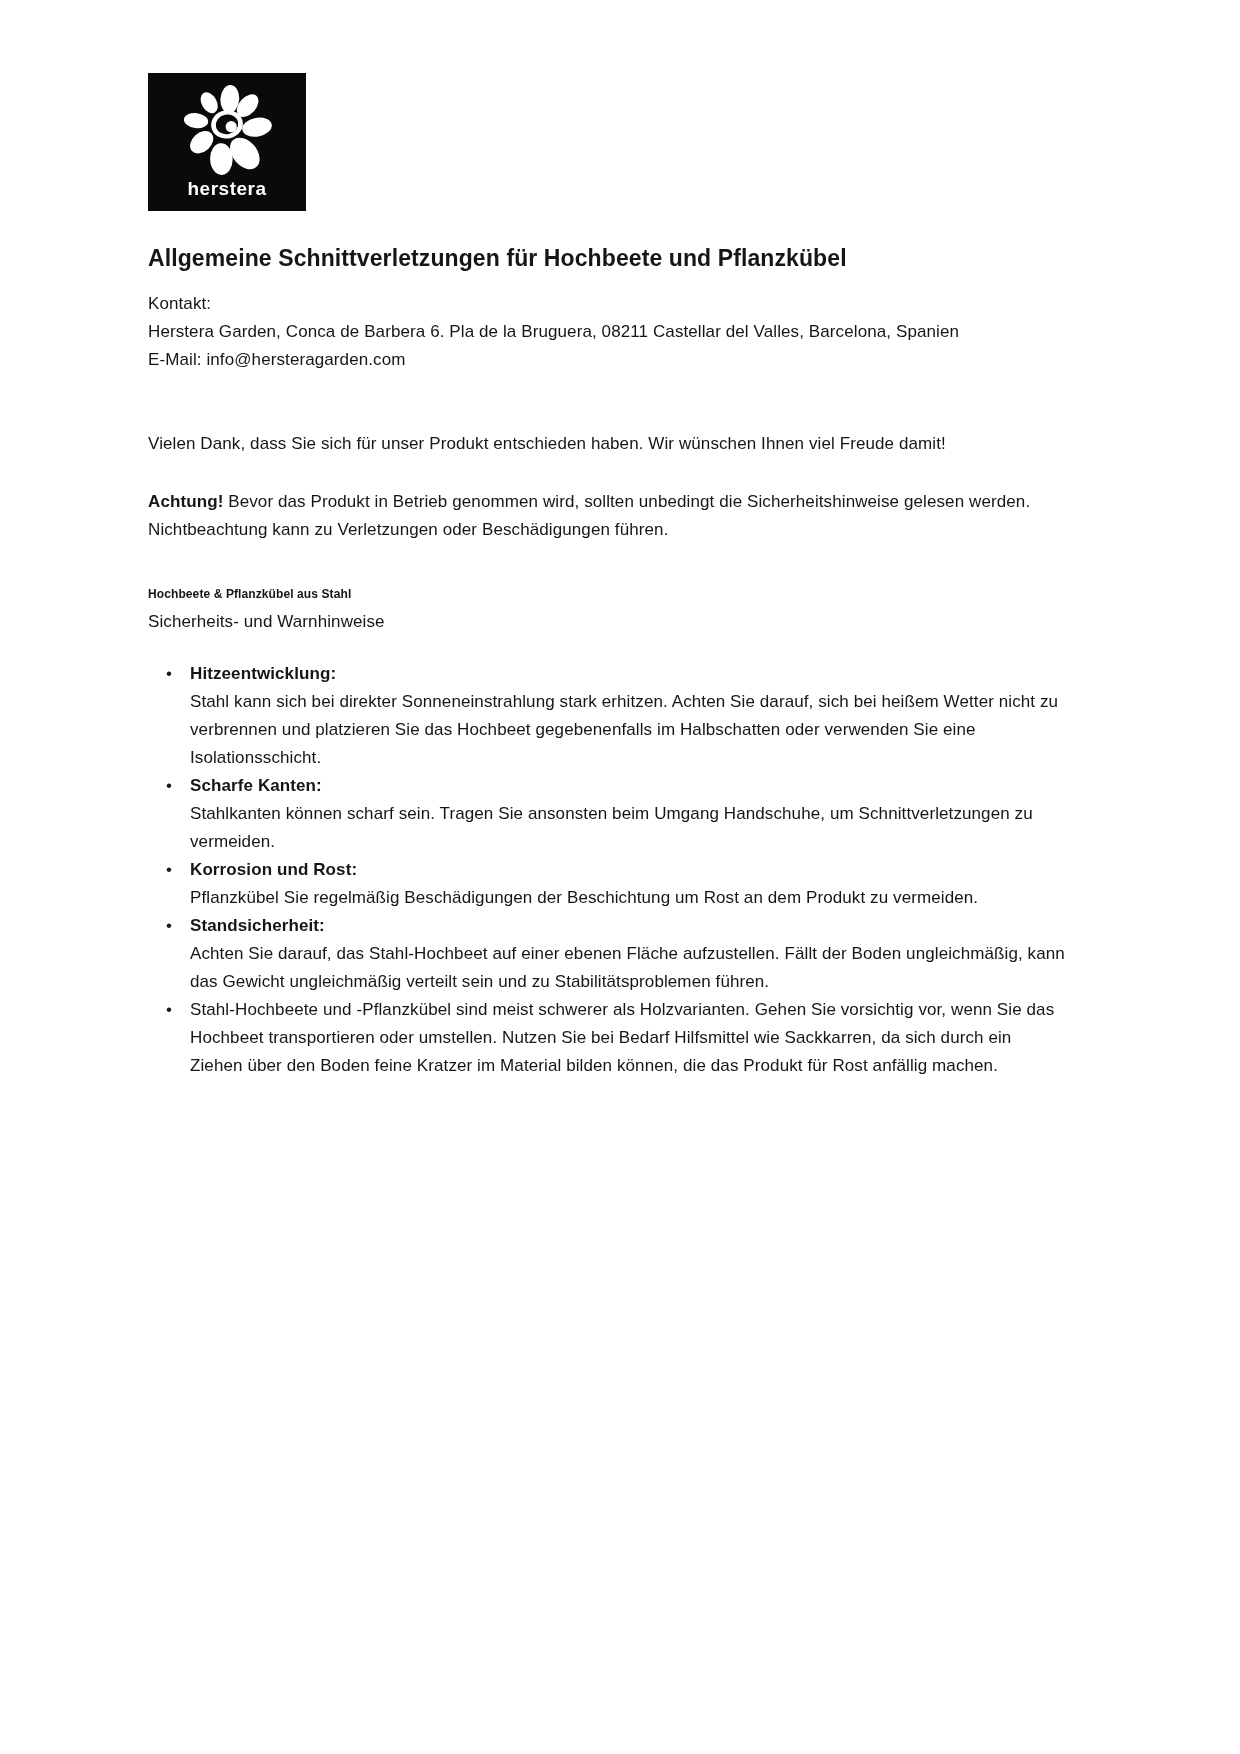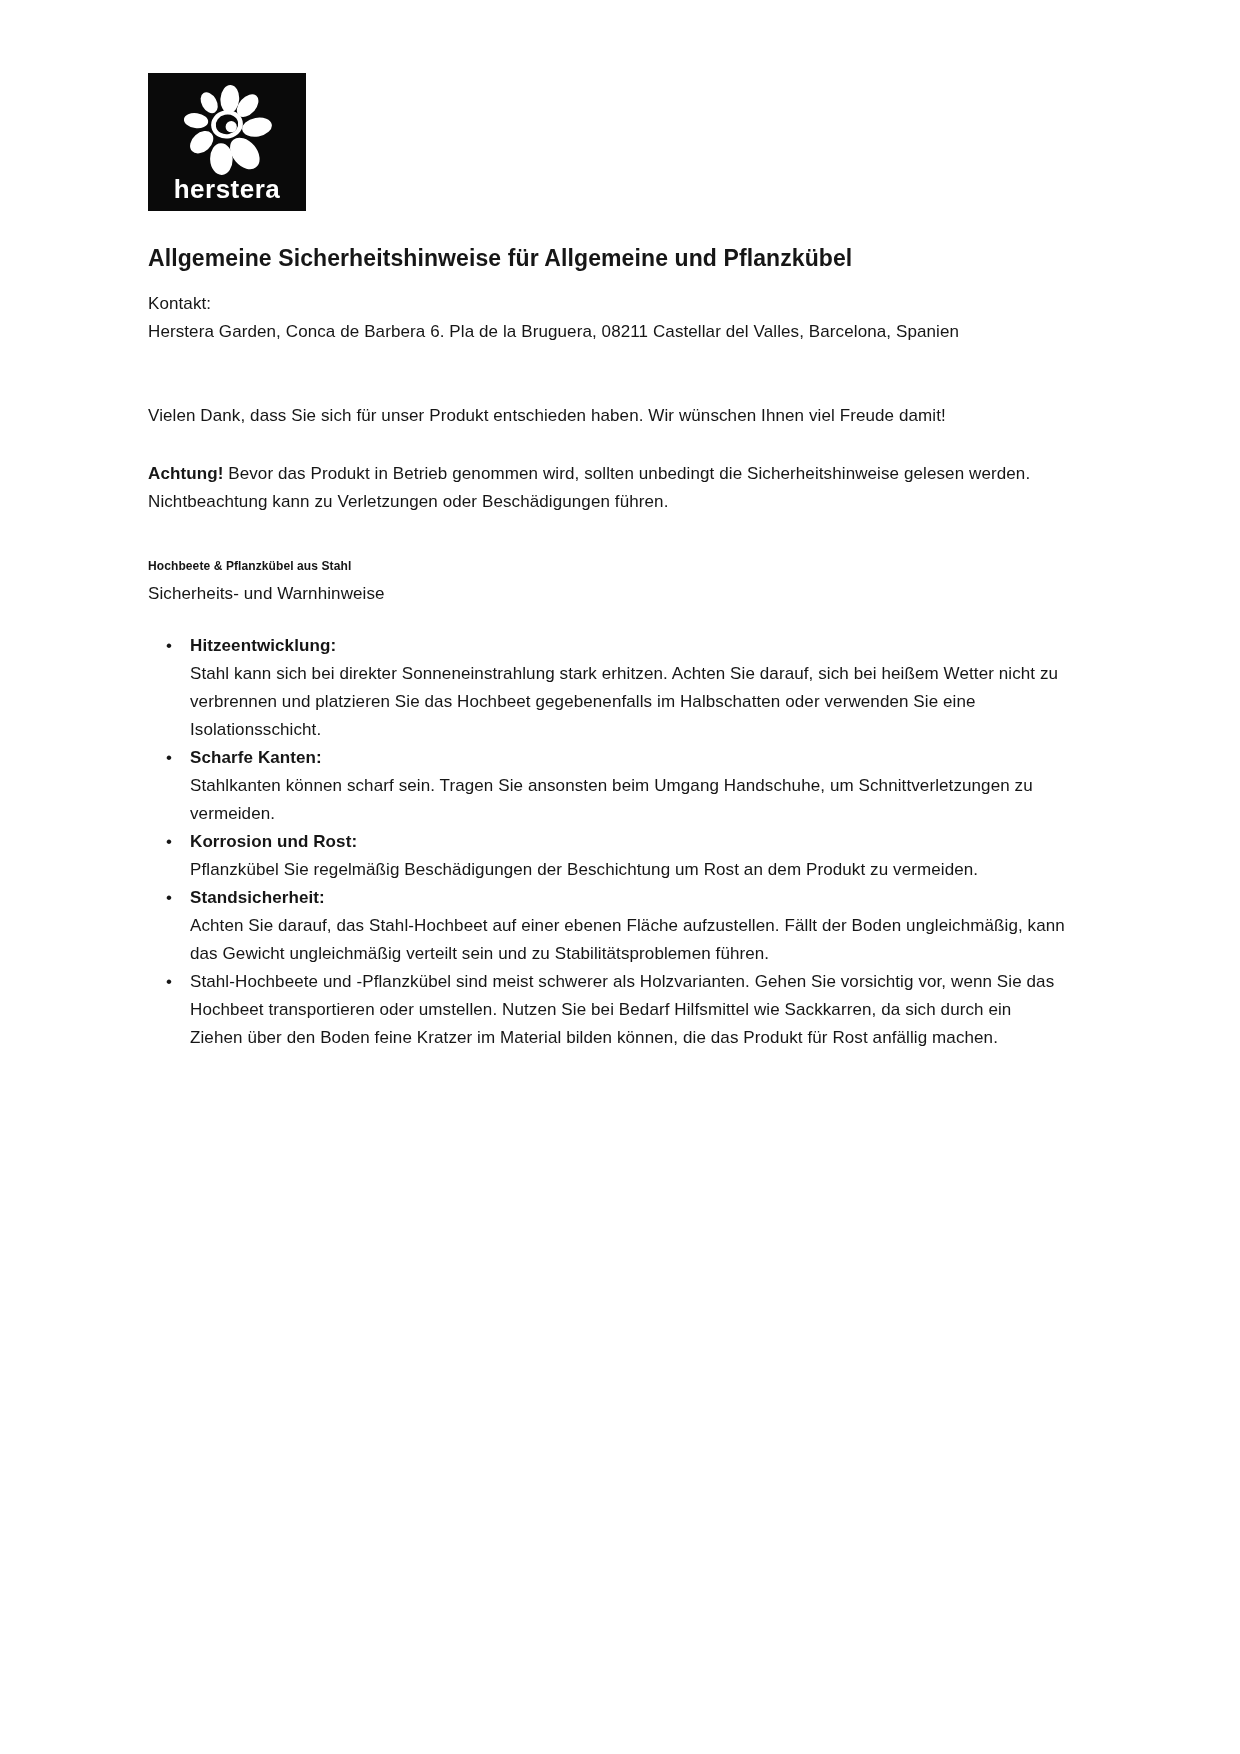--- a/index.html
+++ b/index.html
@@ -26,21 +26,21 @@
     padding-bottom: 9px;
   }
   .flower-svg {
     width: 96px;
     height: 90px;
     margin-bottom: 1px;
   }
   .logo-word {
     color: #ffffff;
     font-weight: 700;
-    font-size: 26px;
+    font-size: 19px;
     line-height: 26px;
     letter-spacing: 0.5px;
   }
   
   .doc-title {
     margin-top: 32px;
     font-size: 23px;
     line-height: 30px;
     font-weight: 700;
     letter-spacing: 0.1px;
@@ -107,25 +107,26 @@
 
         <ellipse cx="50" cy="42" rx="17" ry="15" transform="rotate(-12 50 42)"></ellipse>
       </g>
       <ellipse cx="50" cy="42" rx="12" ry="10.5" transform="rotate(-12 50 42)" fill="#0a0a0a"></ellipse>
       <circle cx="54.5" cy="44.5" r="6" fill="#ffffff"></circle>
       <circle cx="46" cy="38" r="3.5" fill="#0a0a0a"></circle>
     </svg>
     <div class="logo-word">herstera</div>
   </div>
 
-  <h1 class="doc-title">Allgemeine Sicherheitshinweise für Allgemeine und Pflanzkübel</h1>
+  <h1 class="doc-title">Allgemeine Schnittverletzungen für Hochbeete und Pflanzkübel</h1>
 
   <div class="contact-block body-text">
     <div>Kontakt:</div>
     <div>Herstera Garden, Conca de Barbera 6. Pla de la Bruguera, 08211 Castellar del Valles, Barcelona, Spanien</div>
+    <div>E-Mail: info@hersteragarden.com</div>
   </div>
 
   <p class="intro-para body-text">Vielen Dank, dass Sie sich für unser Produkt entschieden haben. Wir wünschen Ihnen viel Freude damit!</p>
 
   <p class="warning-para body-text"><span class="warning-label">Achtung!</span><span> Bevor das Produkt in Betrieb genommen wird, sollten unbedingt die Sicherheitshinweise gelesen werden. Nichtbeachtung kann zu Verletzungen oder Beschädigungen führen.</span></p>
 
   <div class="section-block">
     <div class="section-heading">Hochbeete &amp; Pflanzkübel aus Stahl</div>
     <div class="body-text">Sicherheits- und Warnhinweise</div>
   </div>

